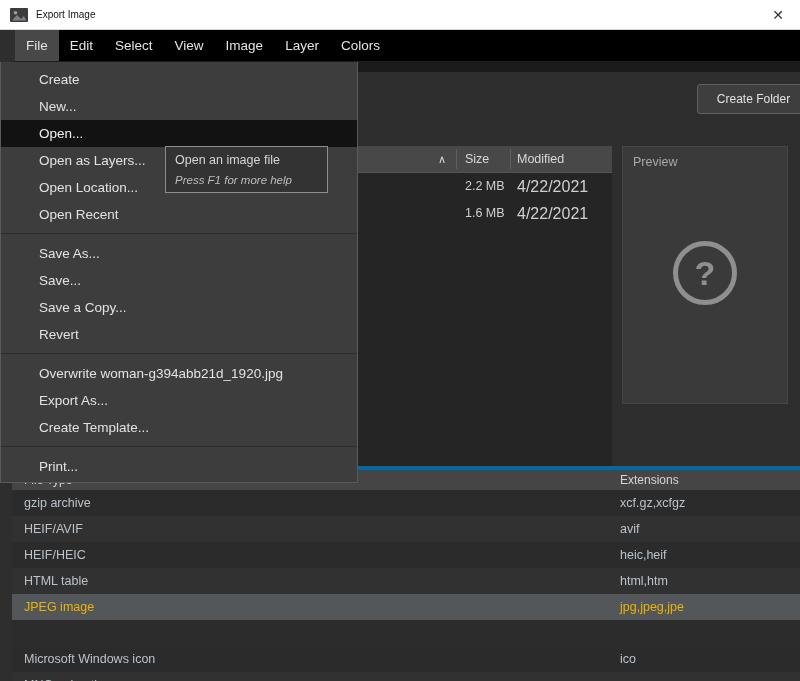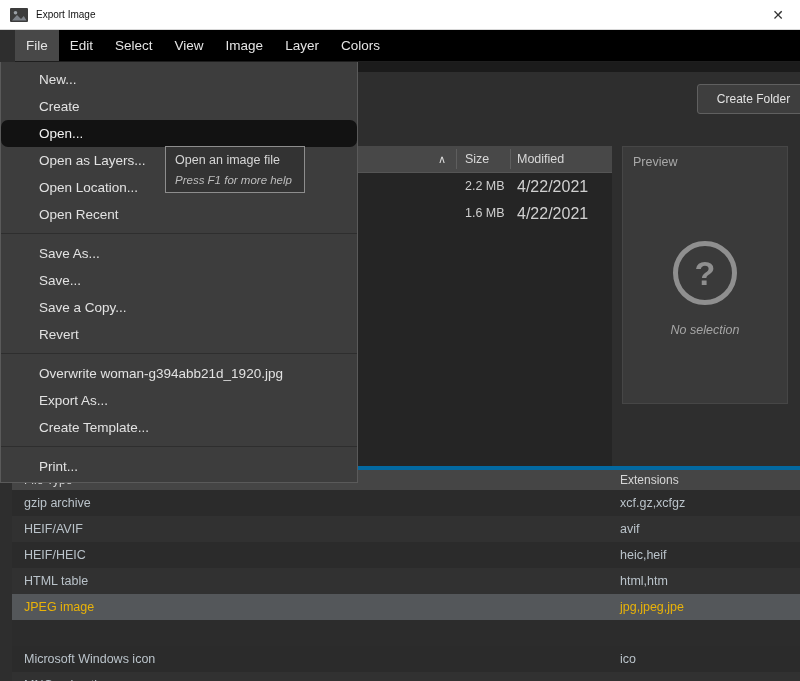--- a/index.html
+++ b/index.html
@@ -57,25 +57,25 @@
   .ft-row.alt{background:#313131;}
   .ft-row.selected{background:#54575a;}
   .ft-name{position:absolute;left:12px;line-height:26px;font-size:12.5px;color:#bac3ca;}
   .ft-ext{position:absolute;left:608px;line-height:26px;font-size:12.5px;color:#bac3ca;}
   .ft-row.selected .ft-name,.ft-row.selected .ft-ext{color:#eab308;}
   
   .dropdown{position:absolute;left:0;top:62px;width:358px;box-sizing:border-box;
     background:#3d3d3d;border:1px solid #5a5a5a;border-top:none;
     padding:4px 0 2px 0;z-index:10;}
   .dd-item{height:27px;line-height:27px;padding-left:38px;font-size:13.5px;color:#e2e2e2;white-space:nowrap;}
-  .dd-item.highlighted{background:#121212;color:#f2f2f2;border-radius:7px;}
+  .dd-item.highlighted{background:#121212;color:#f2f2f2;}
   .dd-sep{height:12px;position:relative;}
   .dd-sep::after{content:"";position:absolute;left:0;right:0;top:5px;height:1px;background:#2e2e2e;}
   
-  .tooltip{position:absolute;left:165px;top:146px;width:140px;box-sizing:border-box;
+  .tooltip{position:absolute;left:165px;top:146px;width:163px;box-sizing:border-box;
     background:#333333;border:1px solid #8d8d8d;padding:6px 9px;z-index:20;}
   .tt-title{font-size:12.5px;color:#d6d6d6;}
   .tt-sub{font-size:11.5px;color:#bdbdbd;font-style:italic;margin-top:7px;}
 </style>
 </head>
 <body>
 
 <div class="titlebar">
   <span class="app-icon">
     <svg width="18" height="14" viewBox="0 0 18 14">
@@ -116,21 +116,20 @@
     <span class="fl-size">1.6 MB</span>
     <span class="fl-mod">4/22/2021</span>
   </div>
 </div>
 
 <div class="preview">
   <div class="pv-label">Preview</div>
   <div class="pv-qcircle">
     <span>?</span>
   </div>
-  <div class="pv-empty">No selection</div>
 </div>
 
 <div class="ftypes">
   <div class="ft-header">
     <span class="ft-name">File Type</span>
     <span class="ft-ext">Extensions</span>
   </div>
   <div class="ft-row" style="top:20px">
     <span class="ft-name">gzip archive</span>
     <span class="ft-ext">xcf.gz,xcfgz</span>
@@ -155,22 +154,22 @@
     <span class="ft-name">Microsoft Windows icon</span>
     <span class="ft-ext">ico</span>
   </div>
   <div class="ft-row alt" style="top:202px">
     <span class="ft-name">MNG animation</span>
     <span class="ft-ext">mng</span>
   </div>
 </div>
 
 <div class="dropdown">
+  <div class="dd-item">Create</div>
   <div class="dd-item">New...</div>
-  <div class="dd-item">Create</div>
   <div class="dd-item highlighted">Open...</div>
   <div class="dd-item">Open as Layers...</div>
   <div class="dd-item">Open Location...</div>
   <div class="dd-item">Open Recent</div>
   <div class="dd-sep"></div>
   <div class="dd-item">Save As...</div>
   <div class="dd-item">Save...</div>
   <div class="dd-item">Save a Copy...</div>
   <div class="dd-item">Revert</div>
   <div class="dd-sep"></div>

